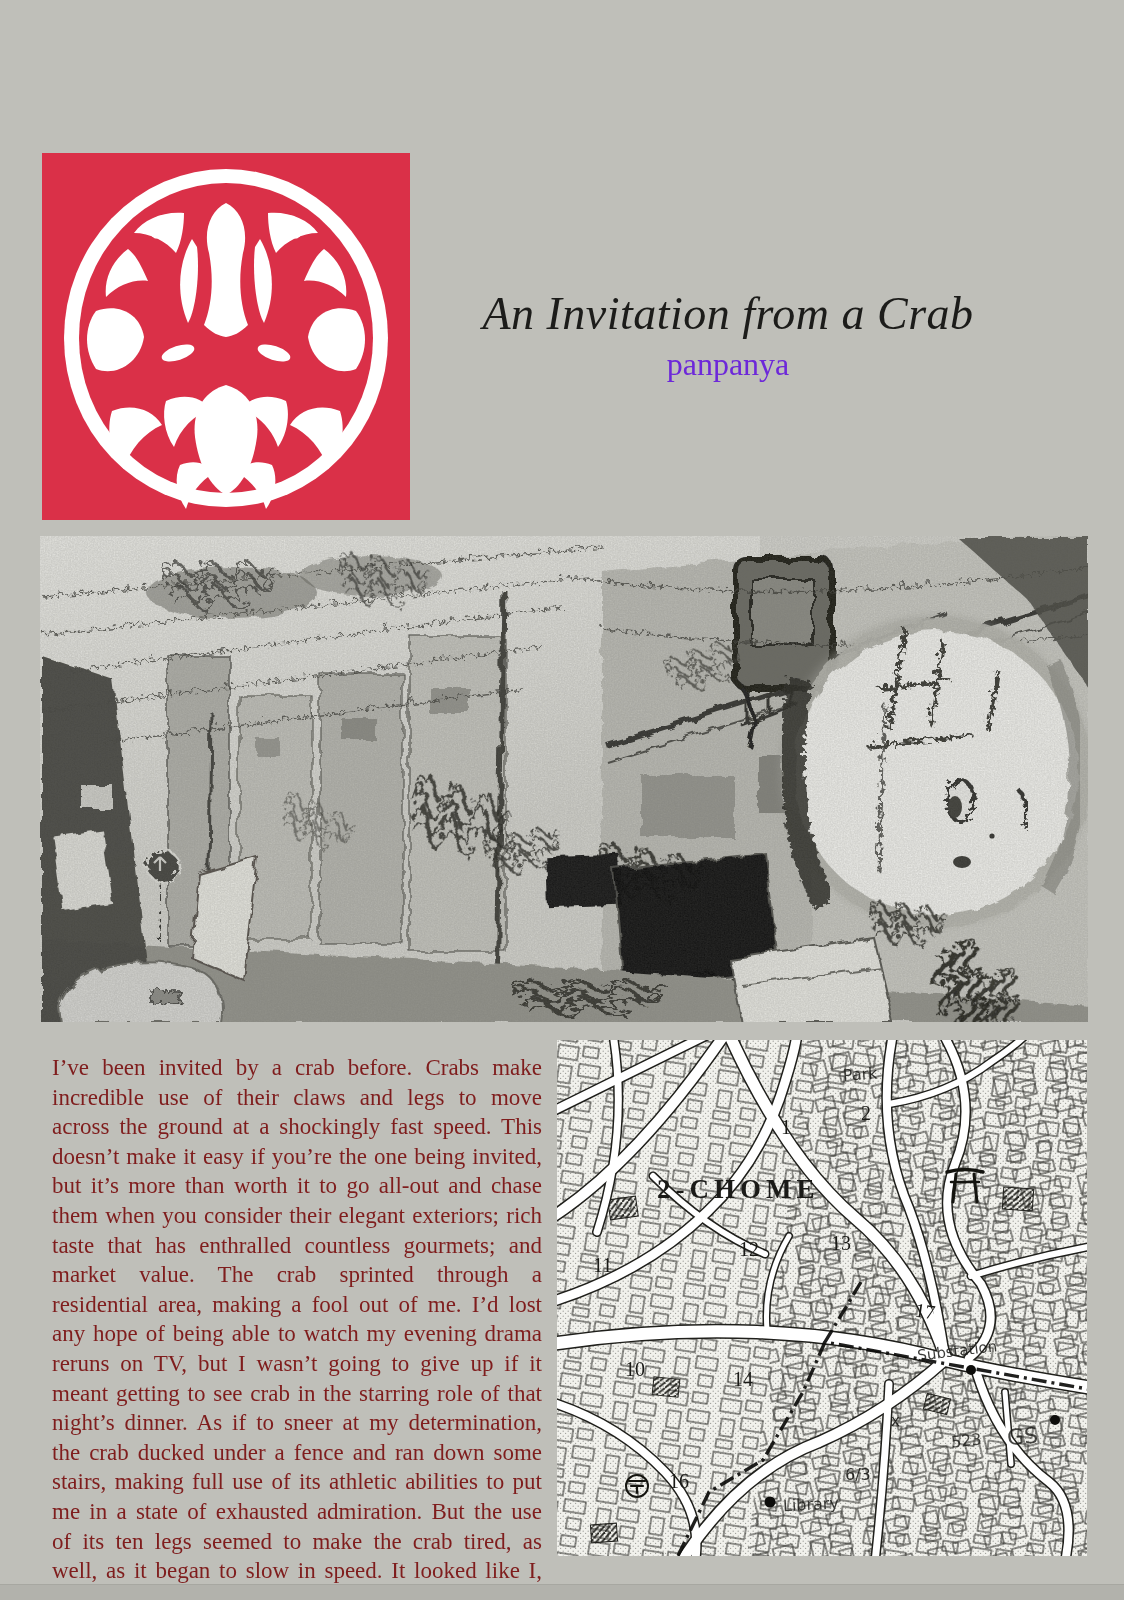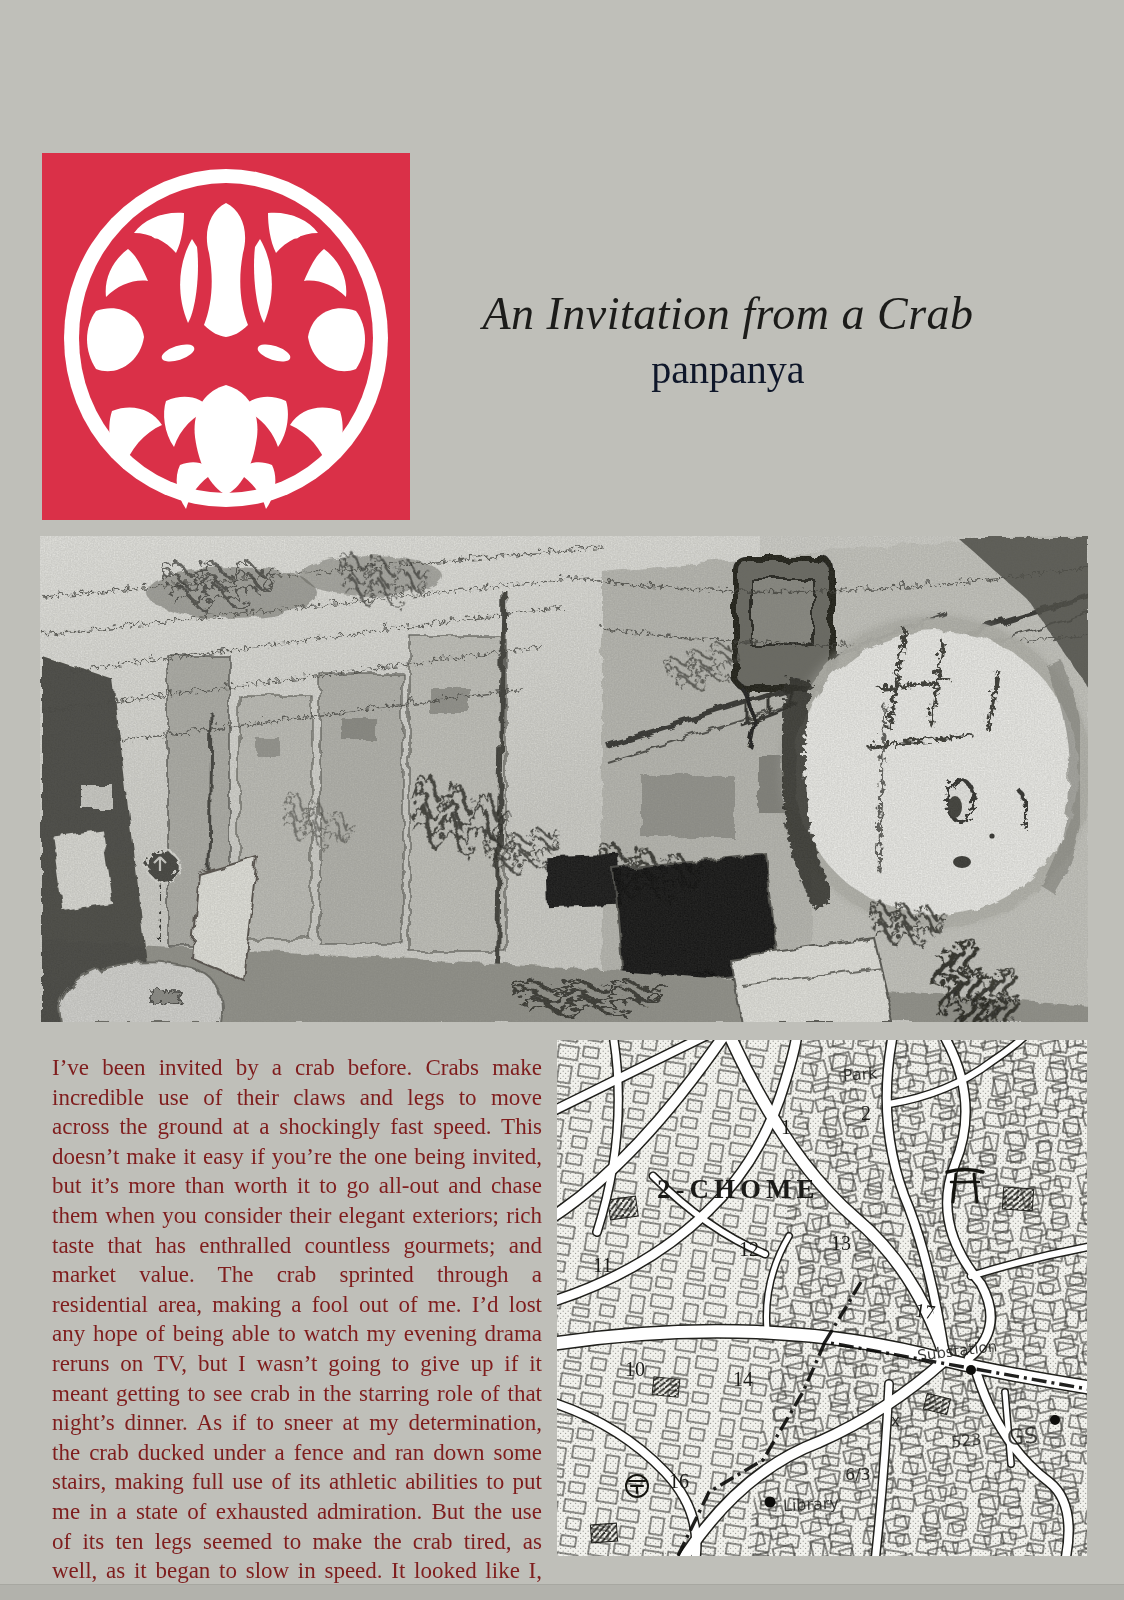--- a/index.html
+++ b/index.html
@@ -7,21 +7,21 @@
     width:1124px;height:1600px;position:relative;overflow:hidden;
     background:#bfbfb9;font-family:"Liberation Serif",serif;color:#1d1d1b;
   }
   .page-edge{position:absolute;left:0;top:1584px;width:1124px;height:16px;
     background:#b2b2ac;border-top:1px solid #a7a7a1;}
   .logo{position:absolute;left:42px;top:153px;width:368px;height:367px;}
   .logo svg{display:block;width:100%;height:100%;}
   .header{position:absolute;left:418px;top:288px;width:620px;text-align:center;}
   .header h1{margin:0;font-weight:400;font-size:46px;line-height:1.12;
     letter-spacing:.5px;color:#1c1c1a;font-style:italic;}
-  .header h2{margin:6px 0 0 0;font-weight:400;font-size:40px;color:#0f172a;}
+  .header h2{margin:6px 0 0 0;font-weight:400;font-size:32px;color:#6d28d9;}
   .illustration{position:absolute;left:40px;top:536px;width:1048px;height:486px;}
   .illustration svg{display:block;width:100%;height:100%;}
   .story{position:absolute;left:40px;top:1041px;width:514px;}
   .story p{margin:12px;font-size:23px;line-height:29.6px;text-align:justify;
     text-align-last:justify;color:#7f1d1d;word-spacing:1.2px;}
   .map{position:absolute;left:557px;top:1040px;width:530px;height:516px;}
   .map svg{display:block;width:100%;height:100%;}
   .serif-lbl{font-family:"Liberation Serif",serif;}
   .hand-lbl{font-family:"DejaVu Sans",sans-serif;}
 </style>

